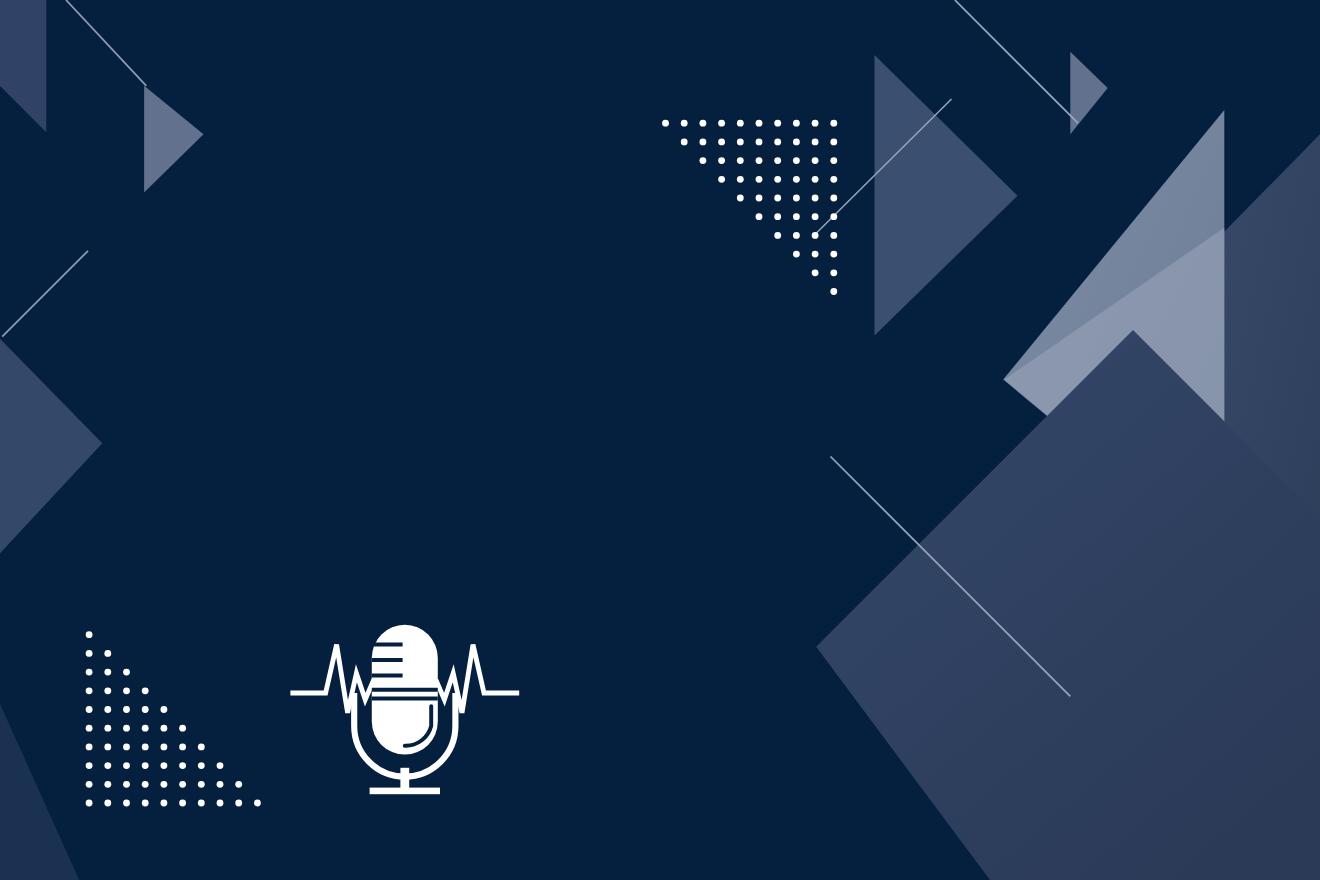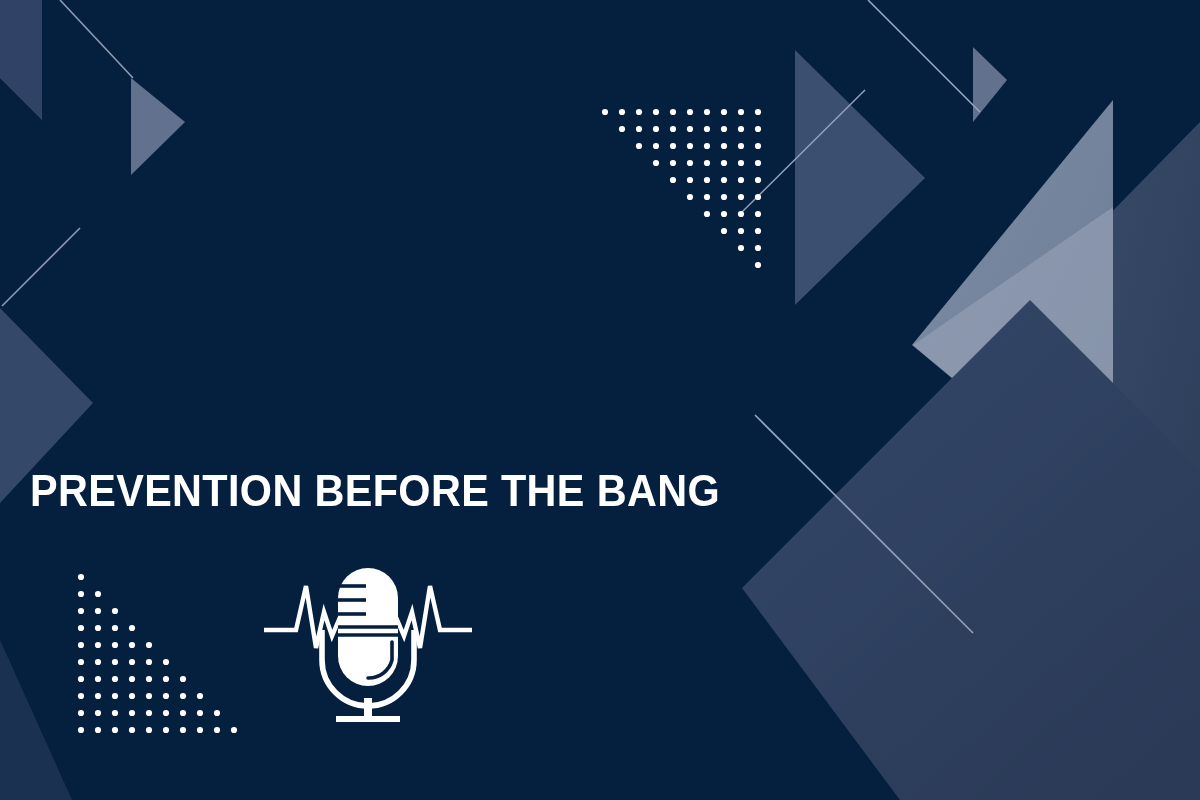--- a/index.html
+++ b/index.html
@@ -240,17 +240,14 @@
 
     <path d="M130 86 V104 A24 24 0 0 1 106 122" fill="none" stroke="#05203f" stroke-width="3.6" stroke-linecap="round"></path>
 
     <path d="M60 74 V104 A46 46 0 0 0 152 104 V74" fill="none" stroke="#ffffff" stroke-width="5.6" stroke-linecap="butt"></path>
 
     <rect x="102" y="142" width="8" height="22" fill="#ffffff"></rect>
 
     <rect x="74" y="160" width="64" height="6" fill="#ffffff"></rect>
   </svg>
 
-  <div id="title-wrap">
-    <h1 id="page-title">PREVENTION BEFORE THE BANG</h1>
-  </div>
 
 </div>
 
 </body></html>

